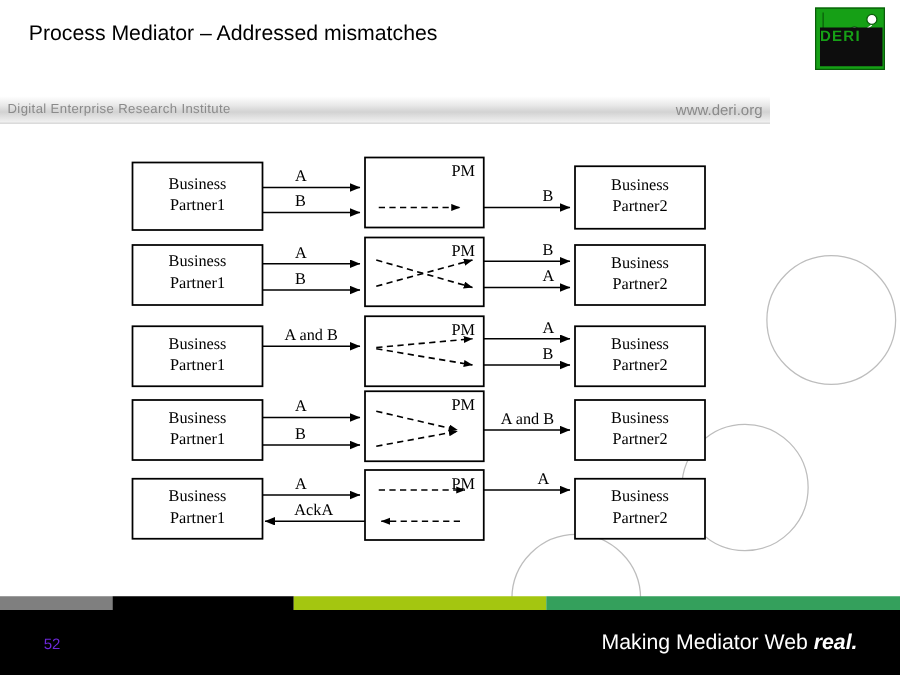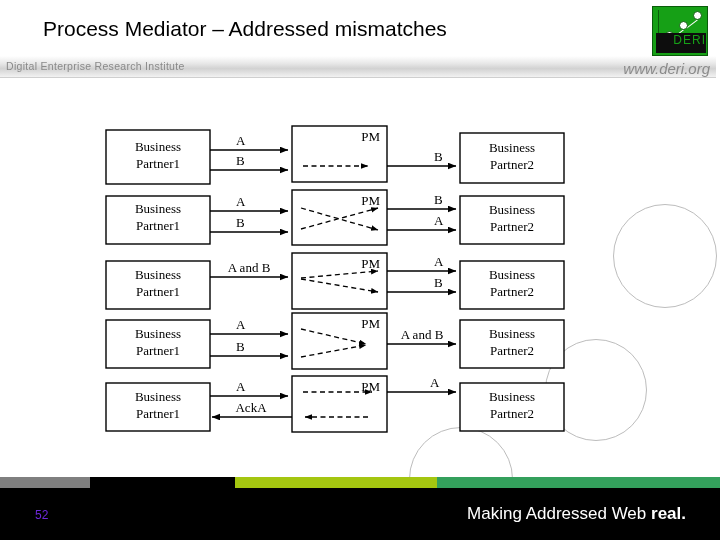--- a/index.html
+++ b/index.html
@@ -11,23 +11,23 @@
     width: 720px;
     height: 540px;
     position: relative;
     overflow: hidden;
     font-family: "Liberation Sans", sans-serif;
   }
 
   
   #slide-title {
     position: absolute;
-    left: 43px;
+    left: 23px;
     top: 17px;
-    font-size: 21px;
+    font-size: 17px;
     color: #000000;
     font-family: "Liberation Sans", sans-serif;
     letter-spacing: 0px;
     white-space: nowrap;
   }
 
   #deri-logo {
     position: absolute;
     left: 652px;
     top: 6px;
@@ -61,60 +61,59 @@
     position: absolute;
     left: 5px; top: 3px;
     width: 1px; height: 32px;
     background: #0a5c0a;
   }
   #deri-logo .wordmark {
     position: absolute;
     left: 3px;
     right: 1px;
     bottom: 2px;
-    height: 20px;
+    height: 31px;
     background: #0d0d0d;
     color: #16a016;
     font-family: "Liberation Sans", sans-serif;
     font-size: 12px;
-    font-weight: normal;
+    font-weight: bold;
     letter-spacing: 1px;
-    text-align: right;
+    text-align: left;
     line-height: 15px;
   }
 
   
   #subheader {
     position: absolute;
     left: 0;
-    top: 56px;
-    width: 716px;
+    top: 77px;
+    width: 616px;
     height: 22px;
     background: linear-gradient(to bottom, #ffffff 0%, #e8e8e8 35%, #d2d2d2 60%, #f2f2f2 100%);
     border-bottom: 1px solid #cfcfcf;
     box-sizing: border-box;
     text-align: right;
   }
   #subheader-left {
     position: absolute;
     left: 6px;
     top: 4px;
     font-size: 10.5px;
     color: #8a8a8a;
     font-family: "Liberation Sans", sans-serif;
     letter-spacing: 0.3px;
   }
   #subheader-right {
     position: absolute;
     right: 6px;
     top: 4px;
-    font-size: 15px;
+    font-size: 12px;
     color: #8a8a8a;
     font-family: "Liberation Sans", sans-serif;
-    font-style: italic;
   }
 
   
   .deco-circle {
     position: absolute;
     border: 1px solid #bdbdbd;
     border-radius: 50%;
     box-sizing: border-box;
     background: transparent;
   }
@@ -173,21 +172,21 @@
   }
   #tagline {
     position: absolute;
     right: 34px;
     top: 504px;
     color: #ffffff;
     font-size: 17px;
     font-family: "Liberation Sans", sans-serif;
     white-space: nowrap;
   }
-  #tagline .bold { font-weight: bold; }
+  #tagline .bold { font-weight: bold; font-style: italic; }
 </style>
 </head>
 <body>
 
 <div id="slide-title">Process Mediator – Addressed mismatches</div>
 
 <div id="deri-logo">
   <div class="vbar"></div>
   <div class="link l1"></div>
   <div class="link l2"></div>
@@ -354,14 +353,14 @@
   <div class="seg" style="left:90px;  width:145px; background:#000000;"></div>
   <div class="seg" style="left:235px; width:202px; background:#a4c610;"></div>
   <div class="seg" style="left:437px; width:283px; background:#34a05c;"></div>
 </div>
 
 <div id="footer-bar"></div>
 
 <div id="page-number">52</div>
 
 <div id="tagline">
-  <span>Making Addressed Web </span><span class="bold">real.</span>
+  <span>Making Mediator Web </span><span class="bold">real.</span>
 </div>
 
 </body></html>

